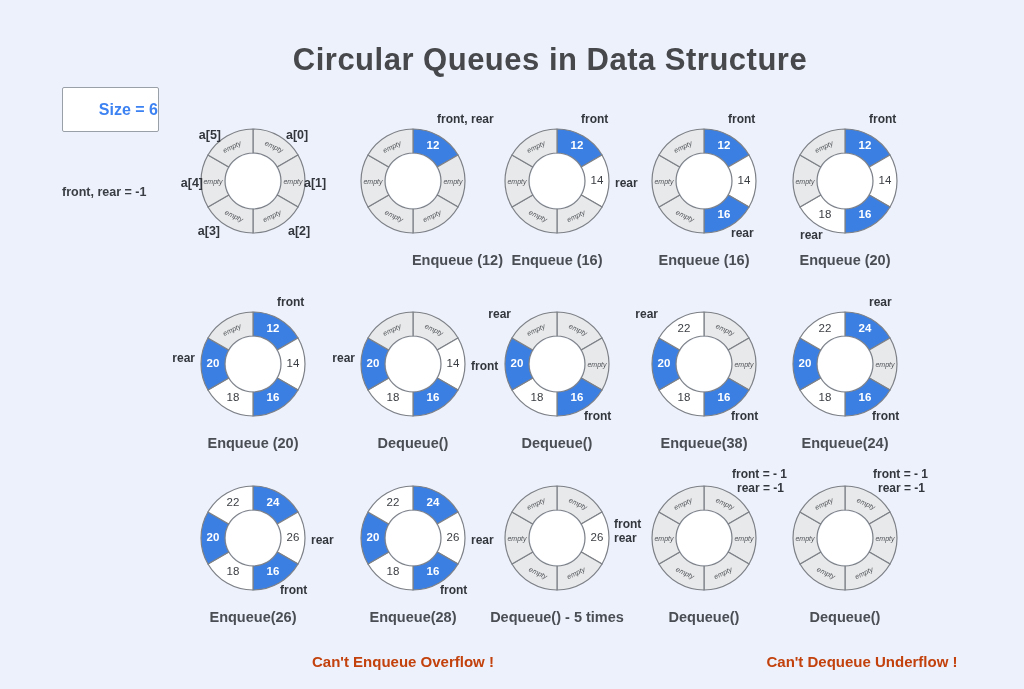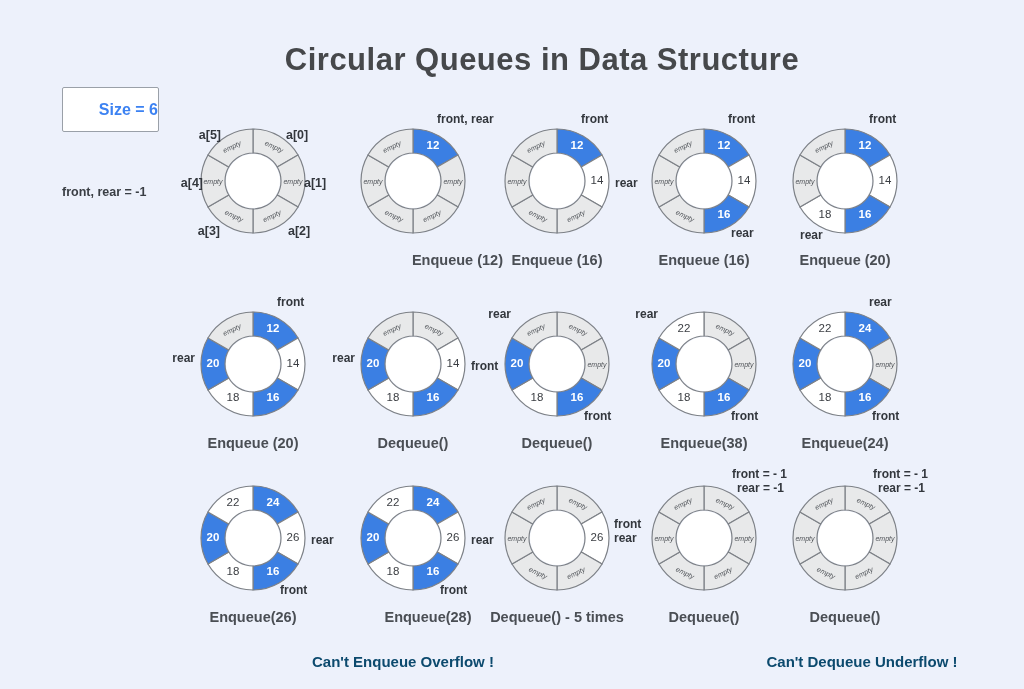--- a/index.html
+++ b/index.html
@@ -7,42 +7,42 @@
     font-family:"Liberation Sans","DejaVu Sans",sans-serif;
     background:#edf1fb;
   }
   .canvas{
     position:relative;
     width:1024px;height:689px;
     background:#edf1fb;
     overflow:hidden;
   }
   .title{
-    position:absolute;left:232px;top:42px;width:620px;
+    position:absolute;left:240px;top:42px;width:620px;
     margin:0;text-align:center;
     font-size:31px;font-weight:700;letter-spacing:0.5px;
     color:#46484b;
   }
   .size-box{
     position:absolute;left:62px;top:87px;width:95px;height:43px;
     background:#ffffff;border:1.5px solid #9aa0a8;border-radius:2px;
     display:flex;align-items:center;justify-content:flex-end;
     font-size:16px;font-weight:700;color:#3c82f2;
   }
   .init-note{
     position:absolute;left:62px;top:185px;
     font-size:12.5px;font-weight:600;color:#3a3e44;
   }
   .caption{
     position:absolute;width:180px;text-align:center;
     font-size:14.5px;font-weight:700;color:#4a4e54;
   }
   .notice{
     position:absolute;width:320px;top:653px;text-align:center;
-    font-size:15px;font-weight:700;color:#0c4a6e;
+    font-size:15px;font-weight:700;color:#c2410c;
   }
   .queue-svg{position:absolute;overflow:visible;}
   svg text{font-family:"Liberation Sans","DejaVu Sans",sans-serif;}
 </style>
 </head>
 <body>
 
 <div class="canvas">
   <h1 class="title">Circular Queues in Data Structure</h1>
   <div class="size-box">
@@ -260,21 +260,21 @@
         <text x="0" y="0" text-anchor="middle" fill="#ffffff" font-size="11.5" font-weight="700" font-style="normal" transform="translate(20.0,37.1)">16</text>
         <path d="M0.00,52.00 A52,52 0 0 1 -45.03,26.00 L-24.25,14.00 A28,28 0 0 0 0.00,28.00 Z" fill="#ffffff" stroke="#7d8187" stroke-width="1.2" stroke-linejoin="round"></path>
         <text x="0" y="0" text-anchor="middle" fill="#3a3d42" font-size="11.5" font-weight="500" font-style="normal" transform="translate(-20.0,37.1)">18</text>
         <path d="M-45.03,26.00 A52,52 0 0 1 -45.03,-26.00 L-24.25,-14.00 A28,28 0 0 0 -24.25,14.00 Z" fill="#3b7fe3" stroke="#7d8187" stroke-width="1.2" stroke-linejoin="round"></path>
         <text x="0" y="0" text-anchor="middle" fill="#ffffff" font-size="11.5" font-weight="700" font-style="normal" transform="translate(-40.0,2.5)">20</text>
         <path d="M-45.03,-26.00 A52,52 0 0 1 -0.00,-52.00 L-0.00,-28.00 A28,28 0 0 0 -24.25,-14.00 Z" fill="#ffffff" stroke="#7d8187" stroke-width="1.2" stroke-linejoin="round"></path>
         <text x="0" y="0" text-anchor="middle" fill="#3a3d42" font-size="11.5" font-weight="500" font-style="normal" transform="translate(-20.0,-32.1)">22</text>
         <text x="58" y="6" text-anchor="start" fill="#33373d" font-size="12" font-weight="600">rear</text>
         <text x="27" y="56" text-anchor="start" fill="#33373d" font-size="12" font-weight="600">front</text>
       </svg>
-      <div class="caption" style="left: 338px; top: 609px;">Enqueue(28)</div>
+      <div class="caption" style="left: 323px; top: 609px;">Enqueue(28)</div>
       <svg class="queue-svg" width="240" height="170" viewBox="-120 -85 240 170" style="left: 437px; top: 453px;">
         <circle cx="0" cy="0" r="27" fill="#ffffff"></circle>
         <path d="M0.00,-52.00 A52,52 0 0 1 45.03,-26.00 L24.25,-14.00 A28,28 0 0 0 0.00,-28.00 Z" fill="#e8e9ea" stroke="#7d8187" stroke-width="1.2" stroke-linejoin="round"></path>
         <text x="0" y="0" text-anchor="middle" fill="#4e5257" font-size="7" font-weight="400" font-style="italic" transform="translate(20.0,-32.1) rotate(25)">empty</text>
         <path d="M45.03,-26.00 A52,52 0 0 1 45.03,26.00 L24.25,14.00 A28,28 0 0 0 24.25,-14.00 Z" fill="#ffffff" stroke="#7d8187" stroke-width="1.2" stroke-linejoin="round"></path>
         <text x="0" y="0" text-anchor="middle" fill="#3a3d42" font-size="11.5" font-weight="500" font-style="normal" transform="translate(40.0,2.5)">26</text>
         <path d="M45.03,26.00 A52,52 0 0 1 0.00,52.00 L0.00,28.00 A28,28 0 0 0 24.25,14.00 Z" fill="#e8e9ea" stroke="#7d8187" stroke-width="1.2" stroke-linejoin="round"></path>
         <text x="0" y="0" text-anchor="middle" fill="#4e5257" font-size="7" font-weight="400" font-style="italic" transform="translate(20.0,37.1) rotate(-25)">empty</text>
         <path d="M0.00,52.00 A52,52 0 0 1 -45.03,26.00 L-24.25,14.00 A28,28 0 0 0 0.00,28.00 Z" fill="#e8e9ea" stroke="#7d8187" stroke-width="1.2" stroke-linejoin="round"></path>
         <text x="0" y="0" text-anchor="middle" fill="#4e5257" font-size="7" font-weight="400" font-style="italic" transform="translate(-20.0,37.1) rotate(25)">empty</text>

